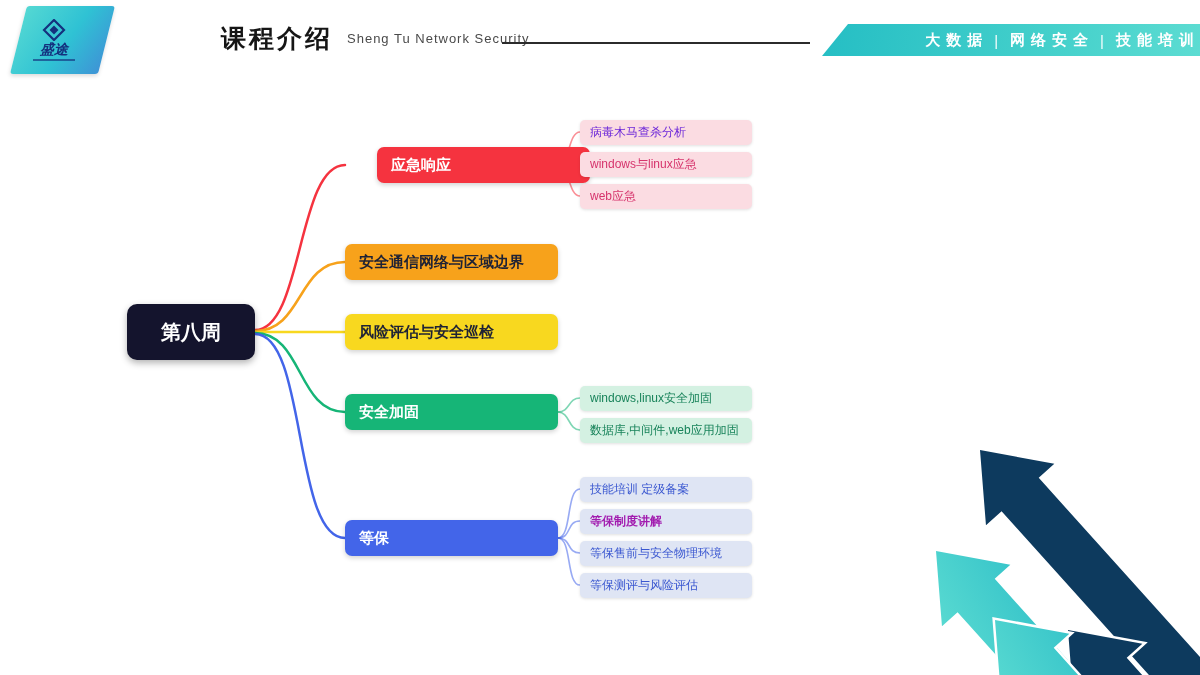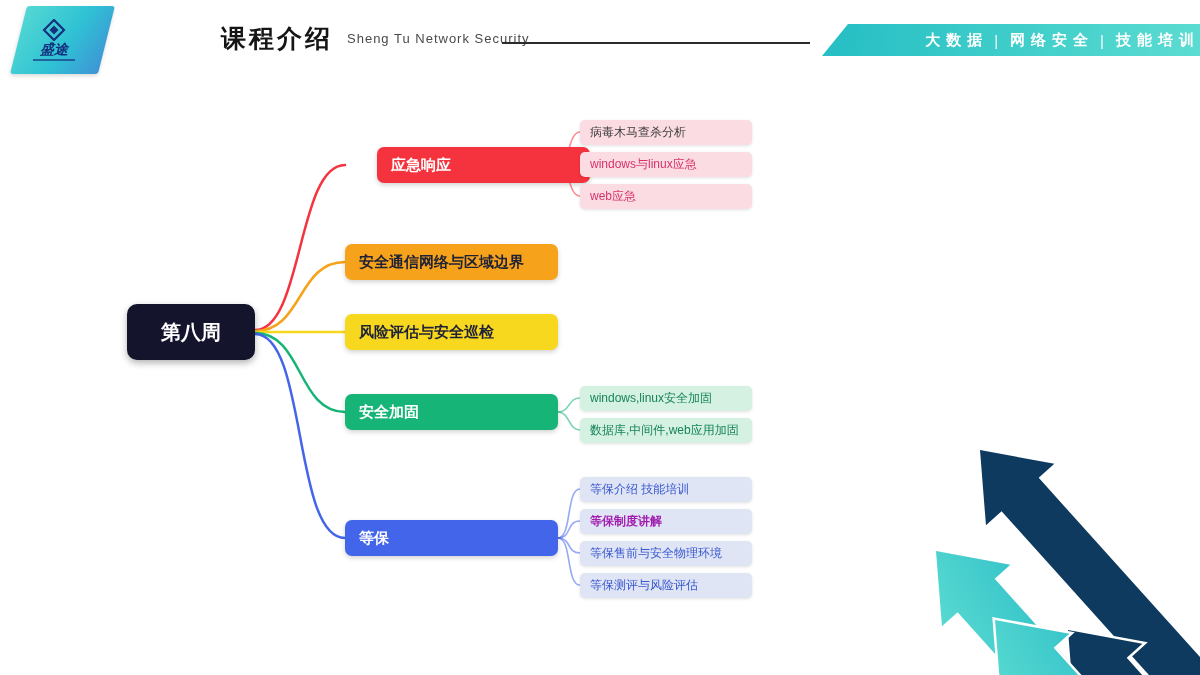--- a/index.html
+++ b/index.html
@@ -117,34 +117,34 @@
     <path d="M558,538 C572,538 566,489 580,489" stroke="#4365e9"></path>
     <path d="M558,538 C572,538 566,521 580,521" stroke="#4365e9"></path>
     <path d="M558,538 C572,538 566,553 580,553" stroke="#4365e9"></path>
     <path d="M558,538 C572,538 566,585 580,585" stroke="#4365e9"></path>
   </g>
 </svg>
 
 <div class="mm-node mm-root" style="background: rgb(20, 20, 45); color: #ffffff;">第八周</div>
 
 <div class="mm-node mm-branch b0" style="background: rgb(245, 51, 63); color: rgb(255, 255, 255); margin-left: 32px;">应急响应</div>
-<div class="mm-child c00" style="background: rgb(251, 220, 226); color: #404040;">病毒木马查杀分析</div>
+<div class="mm-child c00" style="background: rgb(251, 220, 226); color: #6d28d9;">病毒木马查杀分析</div>
 <div class="mm-child c01" style="background: rgb(251, 220, 226); color: rgb(214, 51, 108);">windows与linux应急</div>
 <div class="mm-child c02" style="background: rgb(251, 220, 226); color: rgb(214, 51, 108);">web应急</div>
 
 <div class="mm-node mm-branch b1" style="background: rgb(247, 162, 27); color: rgb(30, 34, 53);">安全通信网络与区域边界</div>
 
 <div class="mm-node mm-branch b2" style="background: rgb(248, 216, 31); color: rgb(30, 34, 53);">风险评估与安全巡检</div>
 
 <div class="mm-node mm-branch b3" style="background: rgb(22, 181, 119); color: rgb(255, 255, 255);">安全加固</div>
 <div class="mm-child c30" style="background: rgb(212, 241, 226); color: rgb(24, 131, 90);">windows,linux安全加固</div>
 <div class="mm-child c31" style="background: rgb(212, 241, 226); color: rgb(24, 131, 90);">数据库,中间件,web应用加固</div>
 
 <div class="mm-node mm-branch b4" style="background: rgb(67, 101, 233); color: rgb(255, 255, 255);">等保</div>
-<div class="mm-child c40" style="background: rgb(223, 229, 244); color: rgb(58, 87, 208);">等保介绍 技能培训</div>
+<div class="mm-child c40" style="background: rgb(223, 229, 244); color: rgb(58, 87, 208);">技能培训 定级备案</div>
 <div class="mm-child c41" style="background: rgb(223, 229, 244); color: #a21caf; font-weight: bold;">等保制度讲解</div>
 <div class="mm-child c42" style="background: rgb(223, 229, 244); color: rgb(58, 87, 208);">等保售前与安全物理环境</div>
 <div class="mm-child c43" style="background: rgb(223, 229, 244); color: rgb(58, 87, 208);">等保测评与风险评估</div>
 
 <svg class="arrows" width="300" height="250" viewBox="0 0 300 250">
   <defs>
     <polygon id="arrow" points="0,0 -46,60 -25,60 -25,400 25,400 25,60 46,60"></polygon>
     <linearGradient id="tealGrad" x1="0" y1="0" x2="1" y2="1">
       <stop offset="0" stop-color="#5cdcd2"></stop>
       <stop offset="1" stop-color="#1fb5c4"></stop>

